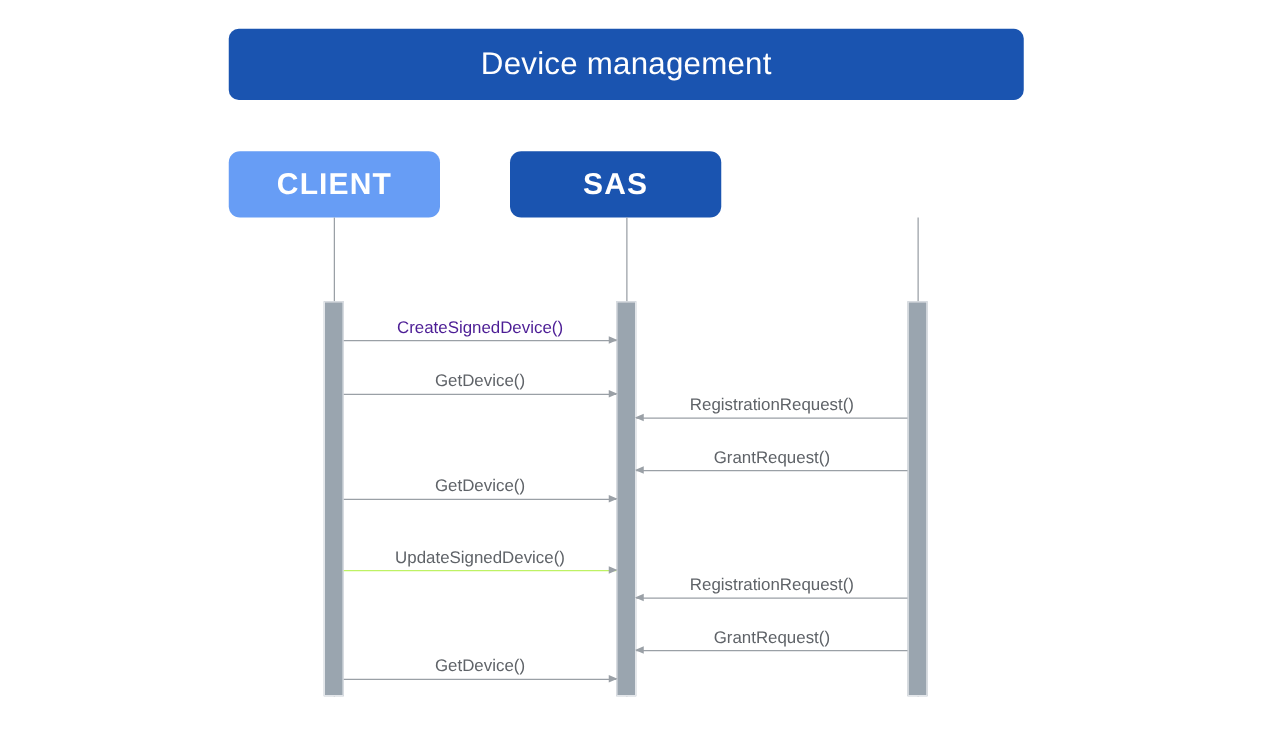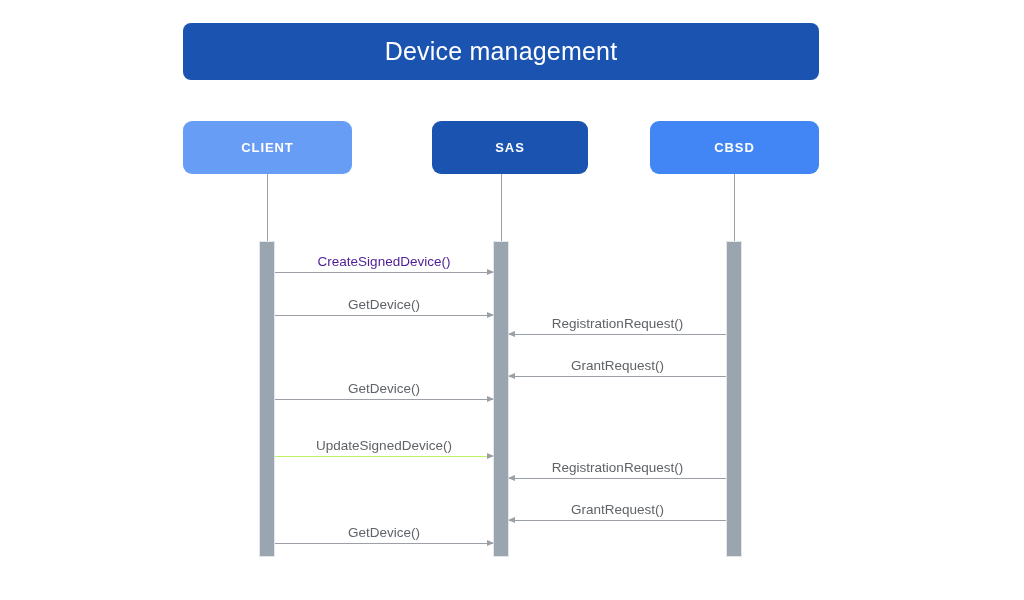--- a/index.html
+++ b/index.html
@@ -48,21 +48,21 @@
     position: absolute;
     height: 53px;
     border-radius: 9px;
     display: flex;
     align-items: center;
     justify-content: center;
     box-sizing: border-box;
   }
   .actor-label {
     color: #ffffff;
-    font-size: 13px;
+    font-size: 24px;
     font-weight: 700;
     letter-spacing: 0.9px;
     line-height: 1;
   }
 
   
   .lifeline {
     position: absolute;
     width: 1px;
     background: #9aa0a6;
@@ -116,27 +116,24 @@
 <div id="diagram" style="background: rgb(255, 255, 255);">
 
   <div class="title-bar" style="background: rgb(26, 84, 176);">
     <span class="title-text">Device management</span>
   </div>
 
   <div class="actor-box" id="actor-box-client" style="left: 183px; top: 121px; width: 169px; background: rgb(103, 157, 245);">
     <span class="actor-label">CLIENT</span>
   </div>
 
-  <div class="actor-box" id="actor-box-sas" style="left: 432px; top: 121px; width: 156px; background: rgb(26, 84, 176);">
+  <div class="actor-box" id="actor-box-sas" style="left: 408px; top: 121px; width: 169px; background: rgb(26, 84, 176);">
     <span class="actor-label">SAS</span>
   </div>
 
-  <div class="actor-box" id="actor-box-cbsd" style="left: 650px; top: 121px; width: 169px; background: rgb(66, 133, 244);">
-    <span class="actor-label">CBSD</span>
-  </div>
 
   <div id="lifeline-layer">
       <div class="lifeline" style="left: 267px; top: 174px; height: 383px; background: rgb(154, 160, 166);"></div>
       <div class="lifeline" style="left: 501px; top: 174px; height: 383px; background: rgb(154, 160, 166);"></div>
       <div class="lifeline" style="left: 734px; top: 174px; height: 383px; background: rgb(154, 160, 166);"></div>
     </div>
   <div id="activation-layer">
       <div class="activation" style="left: 259px; top: 241px; height: 316px; background: rgb(154, 165, 175); border-color: rgb(227, 230, 234);"></div>
       <div class="activation" style="left: 493px; top: 241px; height: 316px; background: rgb(154, 165, 175); border-color: rgb(227, 230, 234);"></div>
       <div class="activation" style="left: 726px; top: 241px; height: 316px; background: rgb(154, 165, 175); border-color: rgb(227, 230, 234);"></div>

